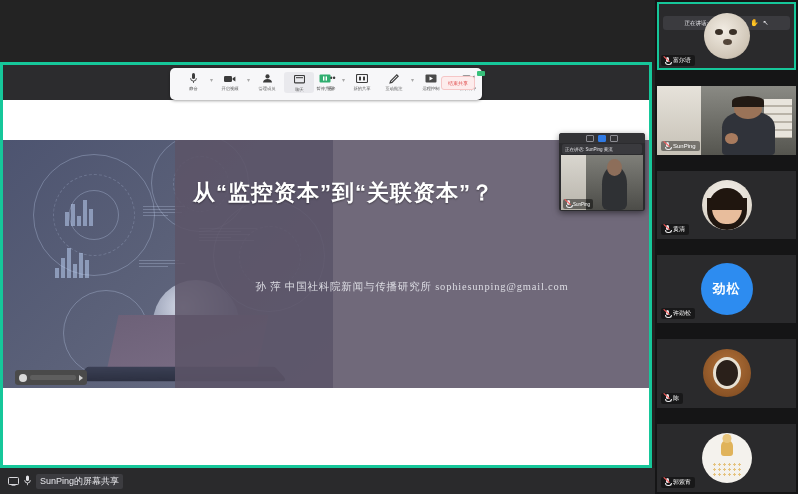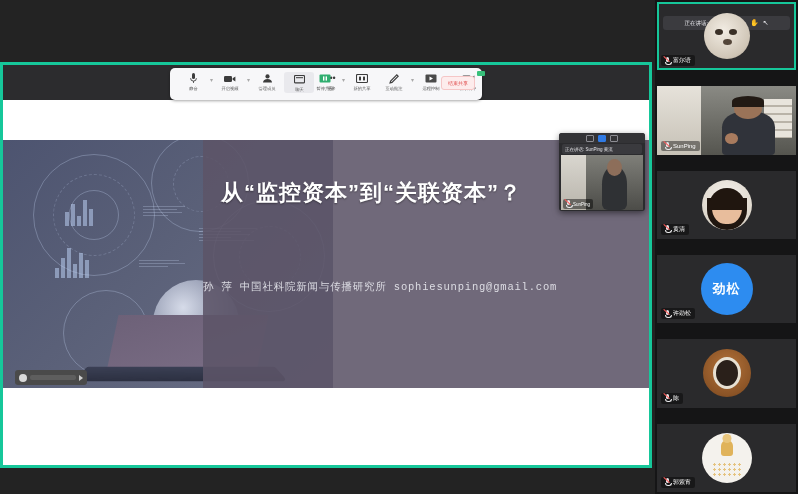--- a/index.html
+++ b/index.html
@@ -51,29 +51,29 @@
   .laptop{position:absolute;left:70px;top:175px;width:215px;height:70px;}
   .laptop-screen{position:absolute;left:40px;top:0;width:150px;height:52px;
                  background:linear-gradient(160deg,#6d6178,#7a6d85);
                  transform:skewX(-12deg);}
   .laptop-base{position:absolute;left:8px;top:50px;width:200px;height:17px;
                background:linear-gradient(180deg,#3b4055,#2c3041);
                border-radius:2px 2px 5px 5px;transform:perspective(70px) rotateX(32deg);}
   .globe{position:absolute;left:150px;top:140px;width:86px;height:86px;border-radius:50%;
          background:radial-gradient(circle at 35% 32%,rgba(235,240,252,.85),rgba(185,196,224,.35) 62%,rgba(150,162,195,.12));}
   .slide-right{position:absolute;left:172px;top:0;width:474px;height:248px;
-               background:rgba(92,84,104,.88);margin-left:28px;}
+               background:rgba(92,84,104,.88);}
   .slide-title{position:absolute;left:18px;top:38px;right:10px;color:#fff;
                font-size:22px;font-weight:bold;letter-spacing:1px;
                text-shadow:0 1px 2px rgba(0,0,0,.4);}
   .slide-sub{position:absolute;right:12px;top:82px;color:#f2f2f5;font-size:15px;
              font-family:"DejaVu Serif","Liberation Serif",serif;}
-  .slide-auth{position:absolute;left:0;right:0;top:140px;text-align:left;
+  .slide-auth{position:absolute;left:0;right:0;top:140px;text-align:center;
               color:#ddddE4;font-size:10.5px;letter-spacing:.8px;
-              font-family:Liberation Mono, monospace;}
+              font-family:Liberation Serif, serif;}
 
   
   .ppt-chip{position:absolute;left:12px;top:305px;width:72px;height:15px;
             background:#4a4a4a;border-radius:3px;display:flex;align-items:center;
             padding:0 4px;gap:3px;box-sizing:border-box;}
   .ppt-chip .dot{width:8px;height:8px;border-radius:50%;background:#d8d8d8;flex:none;}
   .ppt-chip .bar{flex:1;height:5px;background:#5e5e5e;border-radius:2px;}
   .ppt-chip .tri{width:0;height:0;border-left:4px solid #cfcfcf;
             border-top:3px solid transparent;border-bottom:3px solid transparent;}
 
@@ -371,20 +371,36 @@
                 <i></i>
               </span>
             <span>SunPing</span>
           </div>
         </div>
       </div>
     </div>
 
     <div class="share-border"></div>
 
+    <div class="statusbar">
+      <span>
+        <svg width="11" height="9" viewBox="0 0 11 9">
+            <rect x="0.5" y="0.5" width="10" height="7" rx="1" fill="none" stroke="#d8d8dc" stroke-width="1"></rect>
+            <rect x="3.5" y="7.8" width="4" height="0.9" fill="#d8d8dc"></rect>
+          </svg>
+      </span>
+      <span>
+        <svg width="7" height="11" viewBox="0 0 7 11">
+            <rect x="2" y="0.5" width="3" height="5.6" rx="1.5" fill="#e4e4e8"></rect>
+            <path d="M0.7 5.2a2.8 2.8 0 0 0 5.6 0" stroke="#e4e4e8" fill="none" stroke-width="0.9"></path>
+            <rect x="3.1" y="8" width="0.8" height="2.2" fill="#e4e4e8"></rect>
+          </svg>
+      </span>
+      <span class="sb-text">SunPing的屏幕共享</span>
+    </div>
   </div>
 
   <div class="rail">
 
     <div class="tile speaking">
       <div class="tile-banner">
         <span>正在讲话: 黄流, SunPing;</span>
         <span class="hand">✋</span>
         <span class="hand">↖</span>
       </div>

